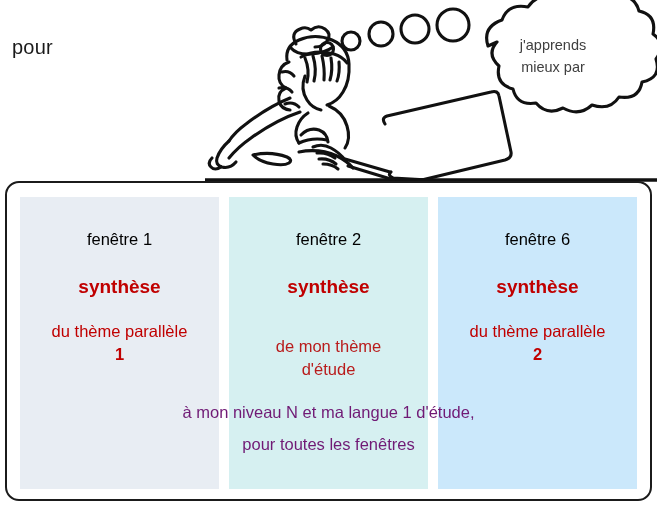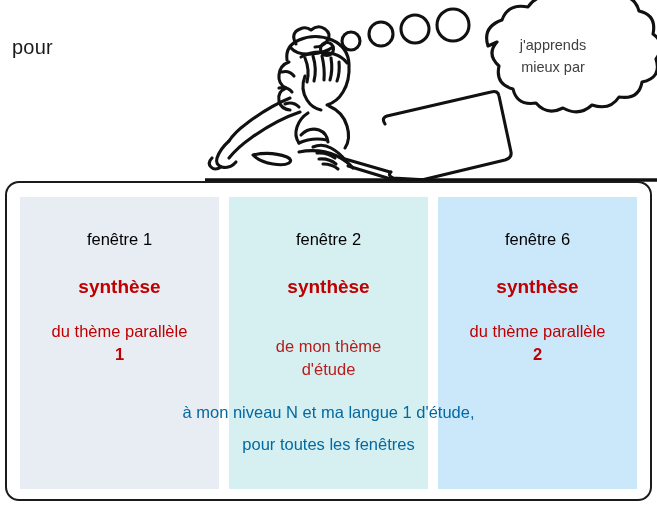--- a/index.html
+++ b/index.html
@@ -112,21 +112,21 @@
   .col-desc b { font-weight: bold; }
 
   
   #caption {
     position: absolute;
     left: 13px;
     top: 213px;
     width: 617px;
     text-align: center;
     font-size: 16.5px;
-    color: #0369a1;
+    color: #701a75;
     line-height: 1.95;
   }
   .caption-line { display: block; }
 </style>
 </head>
 <body>
 
 <div id="header-title-block">
   <div id="mode-label">pour</div>
 </div>

